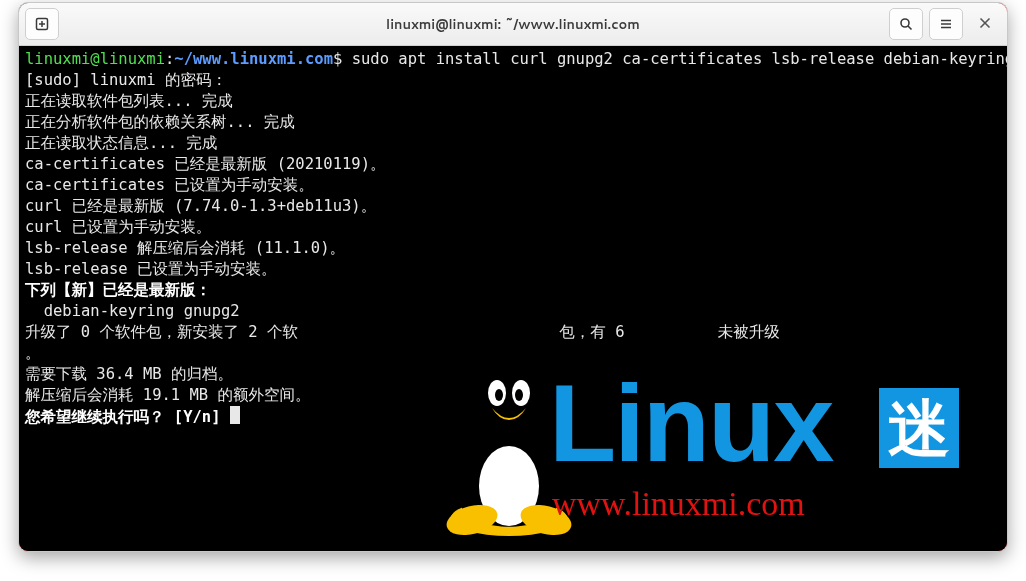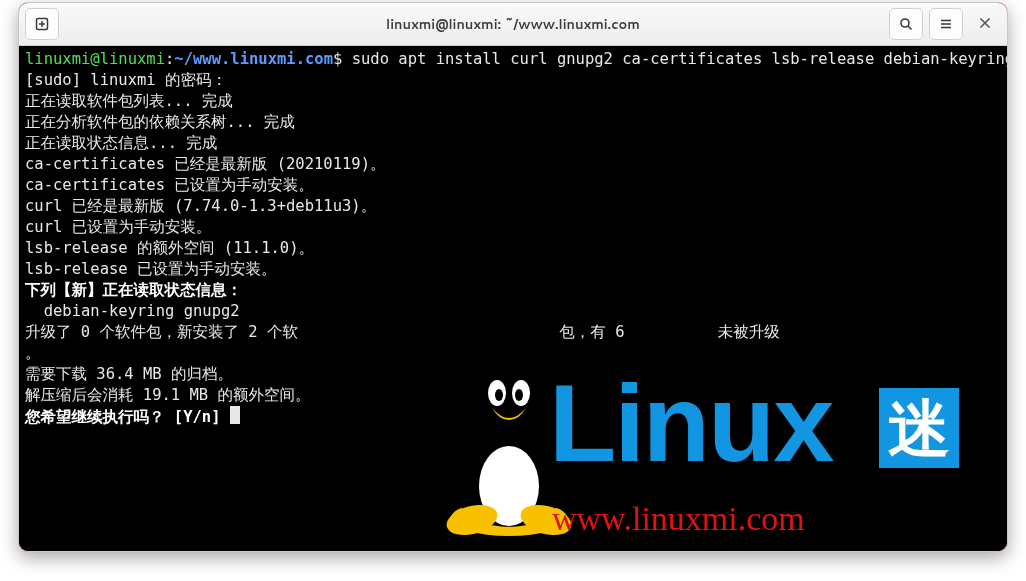--- a/index.html
+++ b/index.html
@@ -137,21 +137,20 @@
     align-items: center;
     justify-content: center;
   }
   .wm-url {
     position: absolute;
     left: 118px;
     top: 135px;
     font-family: Georgia, "Times New Roman", serif;
     font-size: 34px;
     color: #e11212;
-    margin-top: 15px;
   }
 </style>
 </head>
 <body>
 
 <div class="window">
 
   <div class="titlebar">
     <div class="tb-left">
       <div class="tb-btn">
@@ -188,23 +187,23 @@
 
   <div class="terminal"><span class="t-green">linuxmi@linuxmi</span><span class="t-white">:</span><span class="t-blue">~/www.linuxmi.com</span><span class="t-white">$</span><span class="t-white"> sudo apt install curl gnupg2 ca-certificates lsb-release debian-keyring</span>
 <span class="t-white">[sudo] linuxmi 的密码：</span>
 <span class="t-white">正在读取软件包列表... 完成</span>
 <span class="t-white">正在分析软件包的依赖关系树... 完成</span>
 <span class="t-white">正在读取状态信息... 完成</span>
 <span class="t-white">ca-certificates 已经是最新版 (20210119)。</span>
 <span class="t-white">ca-certificates 已设置为手动安装。</span>
 <span class="t-white">curl 已经是最新版 (7.74.0-1.3+deb11u3)。</span>
 <span class="t-white">curl 已设置为手动安装。</span>
-<span class="t-white">lsb-release 的额外空间 (11.1.0)。</span>
+<span class="t-white">lsb-release 解压缩后会消耗 (11.1.0)。</span>
 <span class="t-white">lsb-release 已设置为手动安装。</span>
-<span class="t-wb">下列【新】正在读取状态信息：</span>
+<span class="t-wb">下列【新】已经是最新版：</span>
 <span class="t-white">  debian-keyring gnupg2</span>
 <span class="t-white">升级了 0 个软件包，新安装了 2 个软</span>                            <span class="t-white">包，有 6</span>          <span class="t-white">未被升级</span>
 <span class="t-white">。</span>
 <span class="t-white">需要下载 36.4 MB 的归档。</span>
 <span class="t-white">解压缩后会消耗 19.1 MB 的额外空间。</span>
 <span class="t-wb">您希望继续执行吗？ [Y/n] </span><span class="cursor"></span>
 
     <div class="watermark">
       <svg class="tux" viewBox="0 0 150 185">
         <ellipse cx="75" cy="160" rx="58" ry="18" fill="#f9c000"></ellipse>

